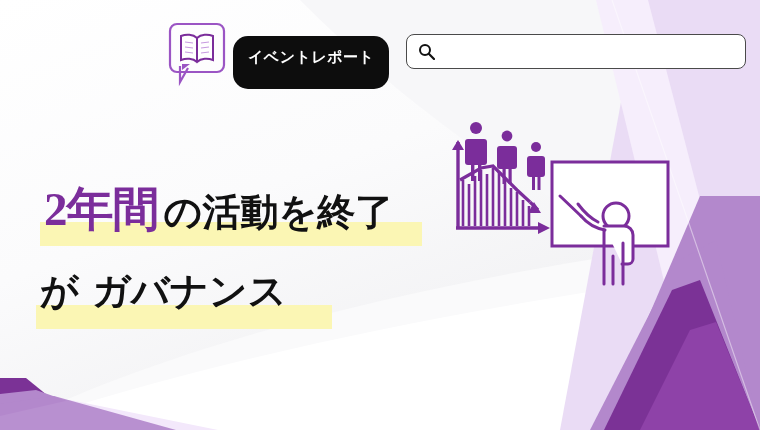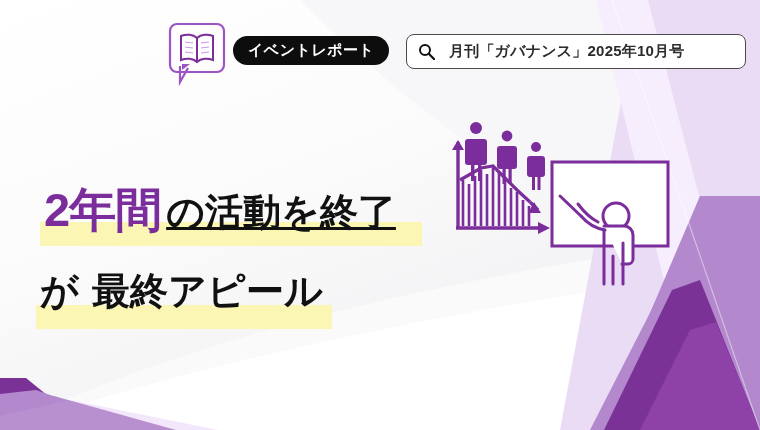--- a/index.html
+++ b/index.html
@@ -37,23 +37,23 @@
   }
   .logo-dash{
     margin-top:6px;margin-left:3px;width:146px;height:0;
     border-top:3px dashed #7B2D9B;
   }
 
   .book-icon{position:absolute;left:168px;top:22px;width:58px;height:66px;}
 
   .badge{
     position:absolute;left:233px;top:36px;
-    height:29px;padding:0 15px;
+    height:29px;padding:12px 15px;
     background:#0d0d0d;border-radius:15px;
-    display:flex;align-items:center;justify-content:center;
+    display:flex;align-items:flex-start;justify-content:center;
     color:#ffffff;font-size:15px;font-weight:bold;
     letter-spacing:0.5px;white-space:nowrap;
   }
 
   .searchbox{
     position:absolute;left:406px;top:34px;
     width:338px;height:33px;
     background:#ffffff;border:1.4px solid #4a4a4a;border-radius:8px;
     display:flex;align-items:center;
   }
@@ -71,35 +71,35 @@
   .hl-row.r2{left:34px;top:272px;}
 
   .hl-band{
     position:absolute;background:#FBF6B4;z-index:1;
   }
   .hl-band.b1{left:40px;top:222px;width:382px;height:24px;}
   .hl-band.b2{left:36px;top:305px;width:296px;height:24px;}
 
   .hl-purple{
     position:relative;z-index:2;
-    font-family:Liberation Sans, sans-serif;
+    font-family:Liberation Serif, serif;
     font-weight:bold;color:#7B2D9B;
     font-size:46px;line-height:1;
     letter-spacing:-1px;
   }
   .hl-black{
     position:relative;z-index:2;
     font-family:"DejaVu Sans","Liberation Sans",sans-serif;
     font-weight:bold;color:#111111;
     font-size:39px;line-height:1;
     letter-spacing:0px;
     padding-bottom:2px;
   }
   .r1 .hl-purple{font-size:47px;}
-  .r1 .hl-black{font-size:38px;margin-left:5px;text-decoration:underline;}
+  .r1 .hl-black{font-size:38px;margin-left:5px;}
   .r2 .hl-purple{font-size:45px;}
   .r2 .hl-black{font-size:38px;margin-left:6px;}
 
   
   .illus{position:absolute;left:438px;top:118px;width:240px;height:168px;}
 </style>
 </head>
 <body>
 
 <div id="stage">
@@ -148,21 +148,20 @@
       <span>イベントレポート</span>
     </div>
 
     <div class="searchbox">
       <span class="search-icon">
         <svg viewBox="0 0 17 17" xmlns="http://www.w3.org/2000/svg" width="17" height="17">
           <circle cx="7" cy="7" r="5" fill="none" stroke="#111111" stroke-width="2"></circle>
           <line x1="10.8" y1="10.8" x2="16" y2="16" stroke="#111111" stroke-width="2.2" stroke-linecap="round"></line>
         </svg>
       </span>
-      <span class="search-text">月刊「ガバナンス」2025年10月号</span>
     </div>
   </div>
 
   <div class="illus">
     <svg viewBox="0 0 240 168" xmlns="http://www.w3.org/2000/svg" width="240" height="168">
       <g stroke="#7B2D9B" fill="none" stroke-width="3">
 
         <g>
           <path d="M20,24 L20,110" stroke-width="3.4"></path>
           <path d="M14,32 L20,22 L26,32 Z" fill="#7B2D9B" stroke="none"></path>
@@ -229,17 +228,17 @@
   <div class="headline">
     <div class="hl-band b1"></div>
     <div class="hl-band b2"></div>
 
     <div class="hl-row r1">
       <span class="hl-purple">2年間</span>
       <span class="hl-black">の活動を終了</span>
     </div>
 
     <div class="hl-row r2">
-      <span class="hl-black">が 最終アピール</span>
+      <span class="hl-black">が ガバナンス</span>
     </div>
   </div>
 
 </div>
 
 </body></html>

